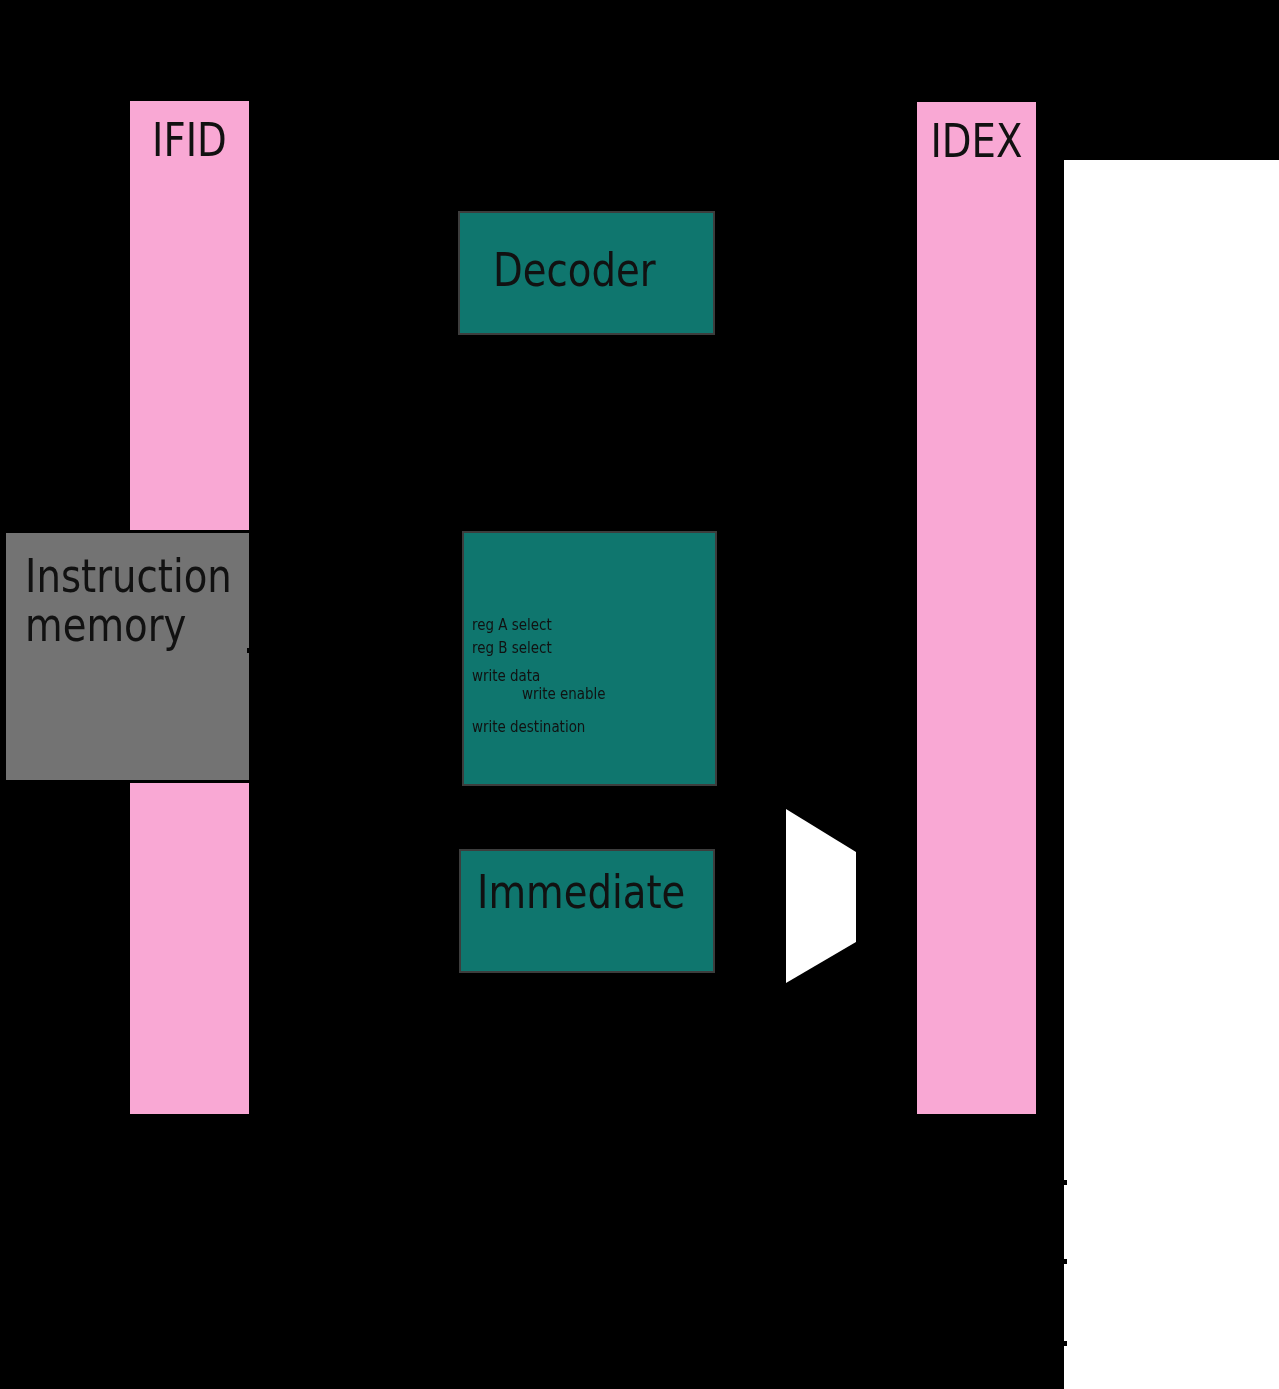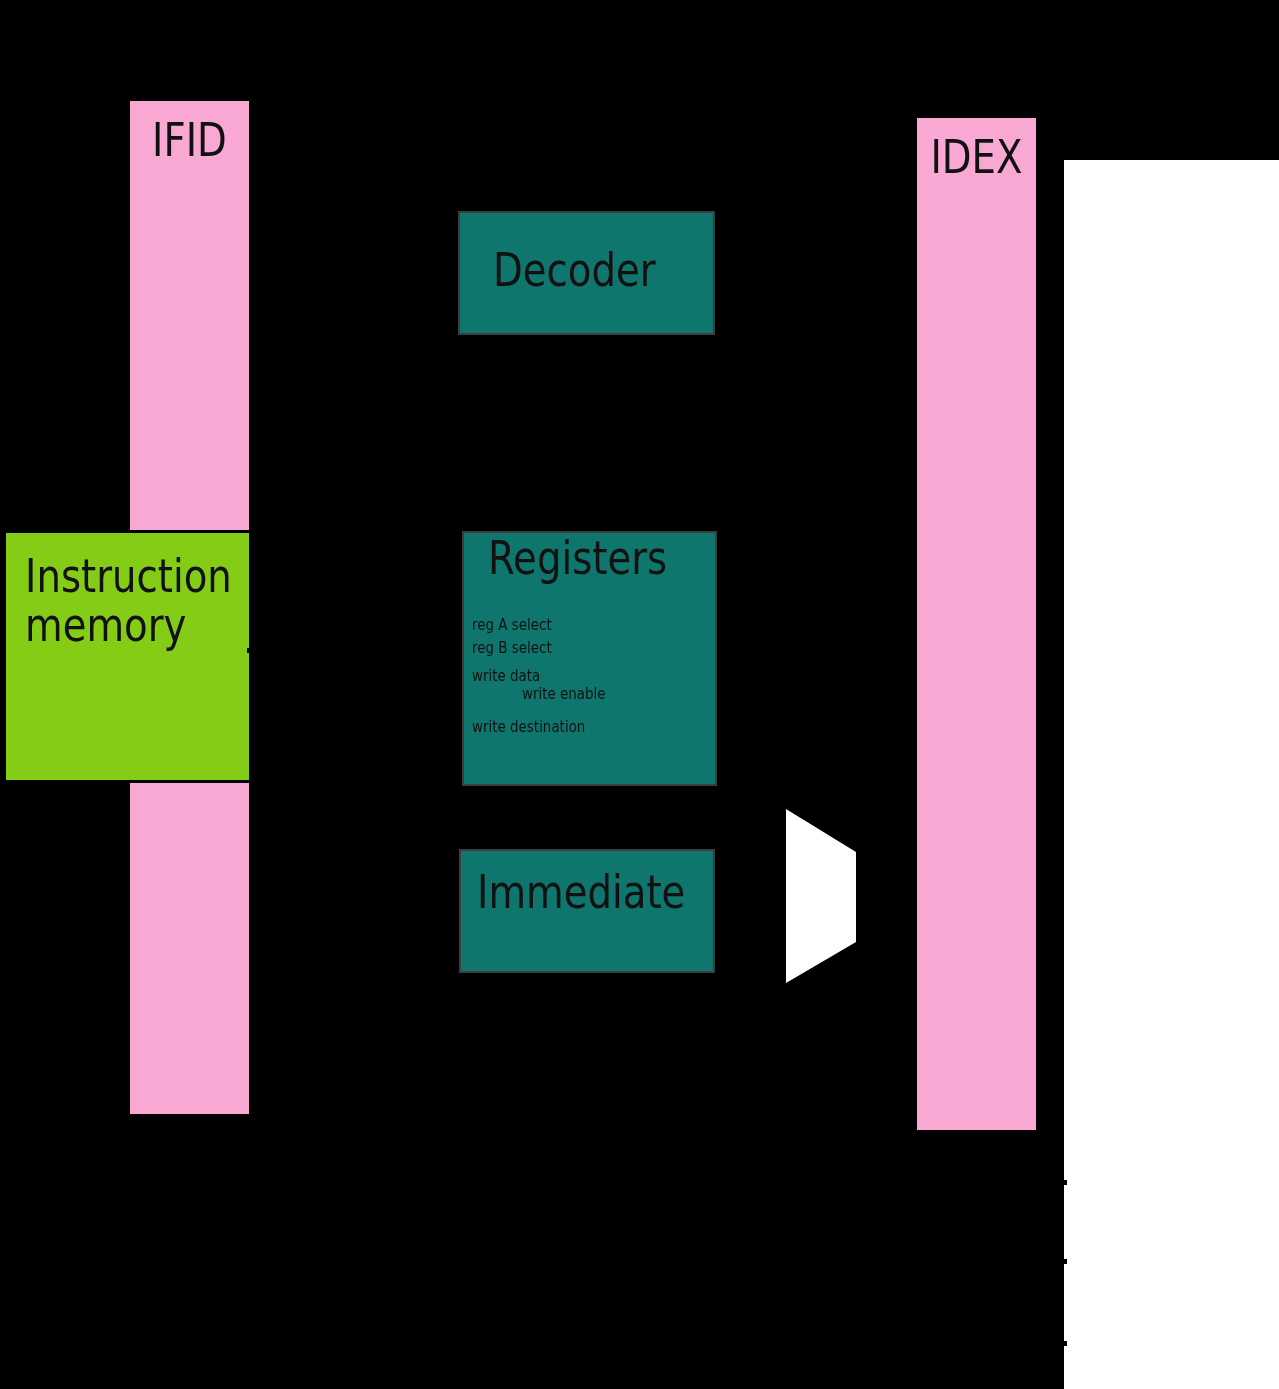--- a/index.html
+++ b/index.html
@@ -10,34 +10,34 @@
     color:#111;
   }
   .abs{position:absolute;box-sizing:border-box;}
 
   
   .white-panel{left:1064px;top:160px;width:215px;height:1229px;background:#fff;}
 
   
   .pipebar{background:#f9a8d4;border:2px solid #000;}
   .bar-ifid{left:128px;top:99px;width:123px;height:1017px;}
-  .bar-idex{left:915px;top:116px;width:123px;height:1016px;}
+  .bar-idex{left:915px;top:100px;width:123px;height:1016px;}
   .bar-label{
     position:absolute;left:0;top:16px;width:100%;
     font-size:46px;line-height:1;text-align:center;
     transform:scaleX(0.84);transform-origin:50% 0;
     white-space:nowrap;
   }
 
   
   .block{background:#0f766e;border:2px solid #3d3d3d;}
   .blk-decoder{left:458px;top:211px;width:257px;height:124px;}
   .blk-registers{left:462px;top:531px;width:255px;height:255px;}
   .blk-immediate{left:459px;top:849px;width:256px;height:124px;}
-  .blk-imem{left:3px;top:530px;width:249px;height:253px;background:#84cc16;border:3px solid #000;}
+  .blk-imem{left:3px;top:530px;width:249px;height:253px;background:#737373;border:3px solid #000;}
 
   .big-label{
     position:absolute;font-size:46px;line-height:49px;white-space:nowrap;
   }
   .big-label > span{display:inline-block;transform:scaleX(0.84);transform-origin:0 0;white-space:nowrap;}
 
   .port-label{
     position:absolute;font-size:16px;line-height:1;white-space:nowrap;
   }
   .port-label > span{display:inline-block;transform:scaleX(0.84);transform-origin:0 0;white-space:nowrap;}
@@ -82,23 +82,20 @@
   <div class="bar-label">IDEX</div>
 </div>
 
 <div class="abs block blk-decoder">
   <div class="big-label lbl-decoder">
     <span>Decoder</span>
   </div>
 </div>
 
 <div class="abs block blk-registers">
-  <div class="big-label lbl-registers">
-    <span>Registers</span>
-  </div>
   <div class="port-label port-a">
     <span>reg A select</span>
   </div>
   <div class="port-label port-b">
     <span>reg B select</span>
   </div>
   <div class="port-label port-wd">
     <span>write data</span>
   </div>
   <div class="port-label port-we">

